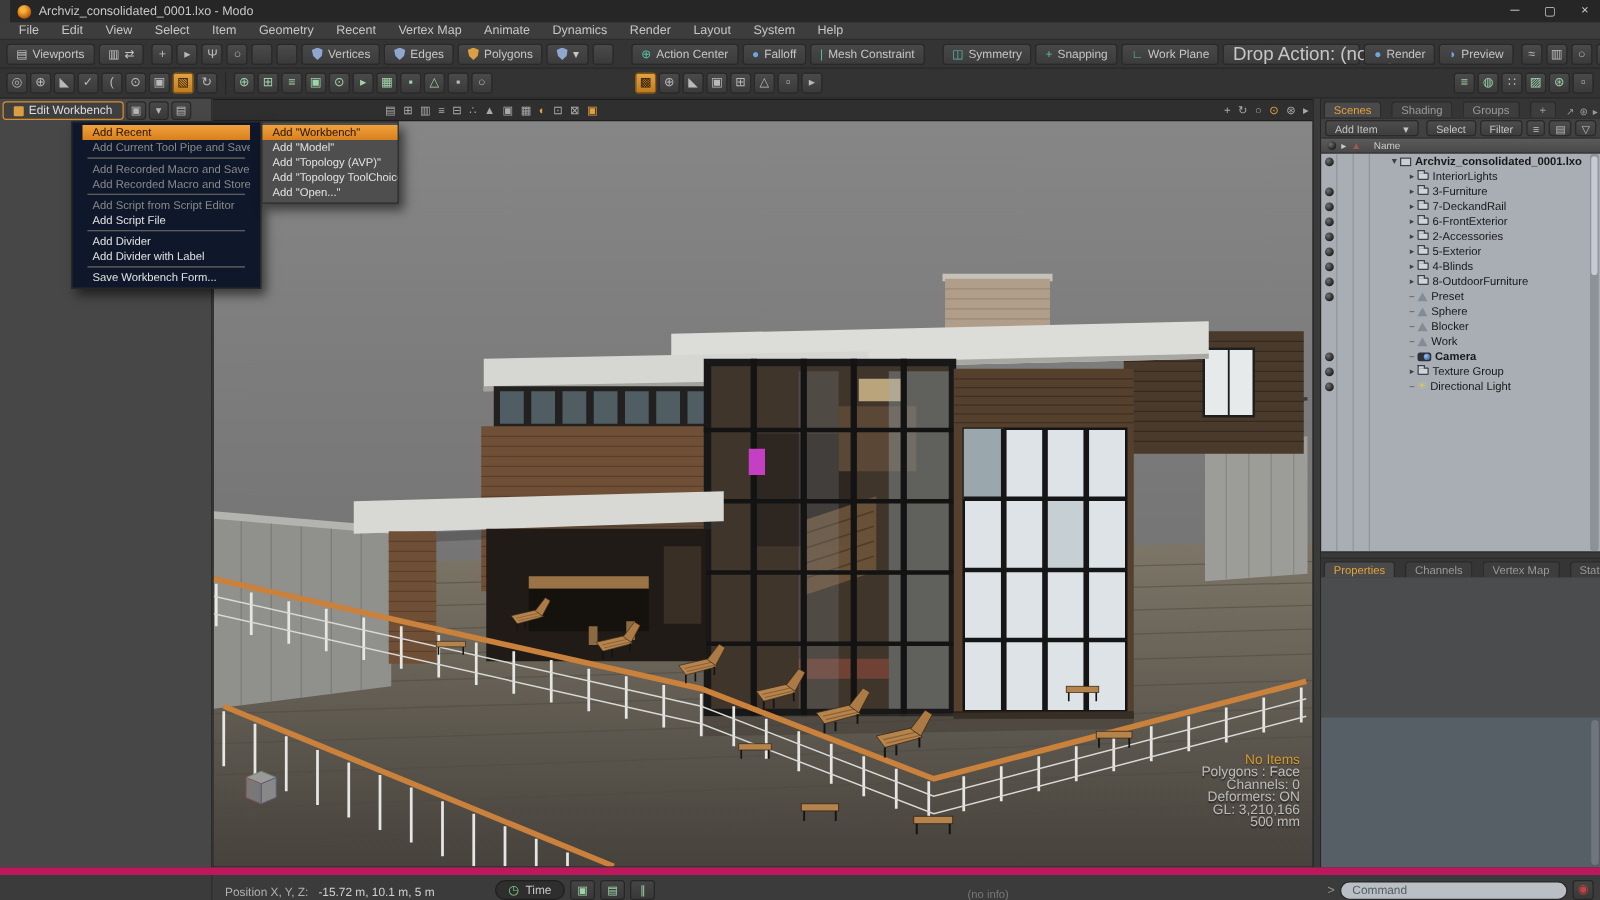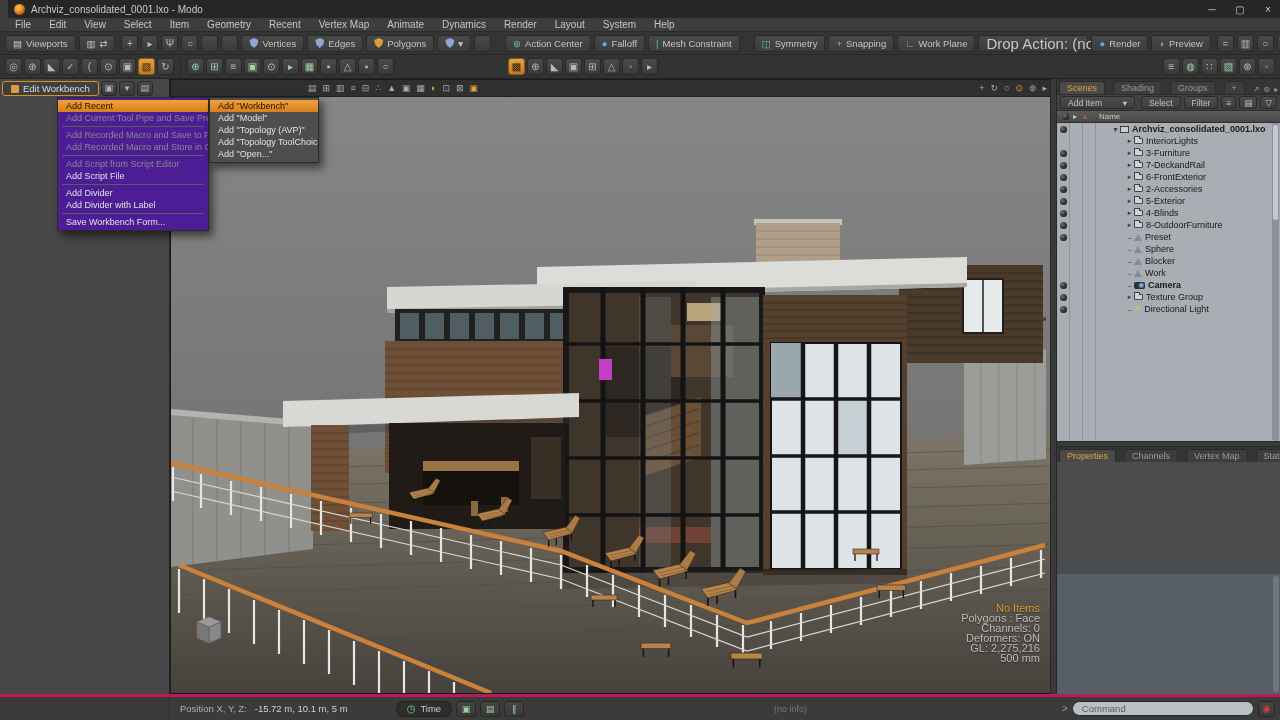--- a/index.html
+++ b/index.html
@@ -53,22 +53,22 @@
   .splitter{position:absolute;left:1050px;top:79px;width:7px;height:615px;background:#3a3a3a;
     border-left:1px solid #262626;border-right:1px solid #262626}
 
   
   .wb-row{position:absolute;left:2px;top:81px;height:15px;display:flex;gap:2px;z-index:40}
   .wb-btn{height:15px;background:#3f3f3f;border:1px solid #d88f2e;border-radius:3px;color:#dedede;
     font-size:9.5px;display:inline-flex;align-items:center;gap:4px;padding:0 8px}
   .wb-ic{width:8px;height:8px;background:#dc9e43;border-radius:1px}
   .wb-mini{width:16px;height:15px;background:linear-gradient(#484848,#3a3a3a);border:1px solid #292929;
     border-radius:3px;color:#b5b5b5;font-size:9px;line-height:13px;text-align:center}
-  .menu{position:absolute;left:57px;top:97px;width:152px;background:#4c1d95;border:1px solid #2b2b2b;
-    box-shadow:4px 5px 8px rgba(0,0,0,.55);z-index:60;padding:2px 0}
+  .menu{position:absolute;left:57px;top:97px;width:152px;background:#0f172a;border:1px solid #2b2b2b;
+    box-shadow:4px 5px 8px rgba(0,0,0,.55);z-index:60;padding:2px 8px}
   .submenu{position:absolute;left:209px;top:97px;width:110px;background:#4e4e4e;border:1px solid #2b2b2b;
     box-shadow:4px 5px 8px rgba(0,0,0,.55);z-index:61;padding:2px 0}
   .mi{height:12px;line-height:12px;font-size:9px;color:#e2e2e2;padding:0 8px;white-space:nowrap;overflow:hidden}
   .mi.dis{color:#8a8a8a}
   .mi.hl{background:linear-gradient(#f0a23c,#d87f1e);color:#241200}
   .mdiv{height:1px;background:#3a3a3a;border-bottom:1px solid #5c5c5c;margin:2px 4px}
 
   
   .right-panel{position:absolute;left:1057px;top:79px;width:223px;height:615px;background:#454545;
     display:flex;flex-direction:column}
@@ -104,21 +104,21 @@
   .lightic{font-size:8px;color:#d8ca58;line-height:8px;flex:0 0 auto}
   .tscroll{position:absolute;right:1px;top:0;width:7px;height:318px;background:#8d929a;border-radius:3px}
   .tthumb{position:absolute;left:1px;top:2px;width:5px;height:95px;background:#c6cbd1;border-radius:3px}
   .rp-split{height:6px;background:#393939;border-top:1px solid #2a2a2a;border-bottom:1px solid #2a2a2a}
   .rp-props{flex:1;background:#4a4c4e;position:relative}
   .rp-props .lightzone{position:absolute;left:0;right:0;top:112px;bottom:0;background:#575f66}
   .rp-props .pscroll{position:absolute;right:1px;top:114px;bottom:2px;width:6px;background:#70767d;border-radius:3px}
 
   
   .statusbar{position:absolute;left:0;top:694px;width:1280px;height:26px;background:#3b3b3b;
-    border-top:3px solid #be185d;display:flex;align-items:center}
+    border-top:6px solid #be185d;display:flex;align-items:flex-end}
   .sb-left{width:170px;height:100%;border-right:1px solid #2d2d2d;flex:0 0 auto}
   .sb-pos{font-size:9.5px;color:#b0b0b0;padding-left:10px;white-space:nowrap}
   .sb-posval{color:#d0d0d0;margin-left:8px}
   .sb-timegrp{display:flex;align-items:center;gap:4px;margin-left:48px}
   .timebtn{height:16px;background:#2e2e2e;border:1px solid #1f1f1f;border-radius:8px;display:inline-flex;
     align-items:center;gap:5px;padding:0 10px;font-size:9.5px;color:#c9c9c9}
   .timebtn .clk{color:#7fc98a;font-size:10px}
   .sbic{width:20px;height:16px;background:linear-gradient(#454545,#383838);border:1px solid #272727;
     border-radius:3px;color:#9fd3a8;font-size:9px;line-height:14px;text-align:center}
   .sb-center{flex:1;text-align:center;font-size:9px;color:#787878}
@@ -605,21 +605,21 @@
           <polygon points="0,5 12,10 12,26 0,21" fill="#787878" stroke="#8a5a5a" stroke-width="0.8"></polygon>
           <polygon points="12,10 24,5 24,21 12,26" fill="#888888" stroke="#5a5a7a" stroke-width="0.8"></polygon>
         </g>
       </svg>
 
       <div class="vp-overlay">
         <div class="oi">No Items</div>
         <div>Polygons : Face</div>
         <div>Channels: 0</div>
         <div>Deformers: ON</div>
-        <div>GL: 2,275,216</div>
+        <div>GL: 3,210,166</div>
         <div>500 mm</div>
       </div>
     </div>
   </div>
 
   <div class="wb-row">
     <span class="wb-btn">
       <span class="wb-ic"></span>
       <span>Edit Workbench</span>
       </span>

